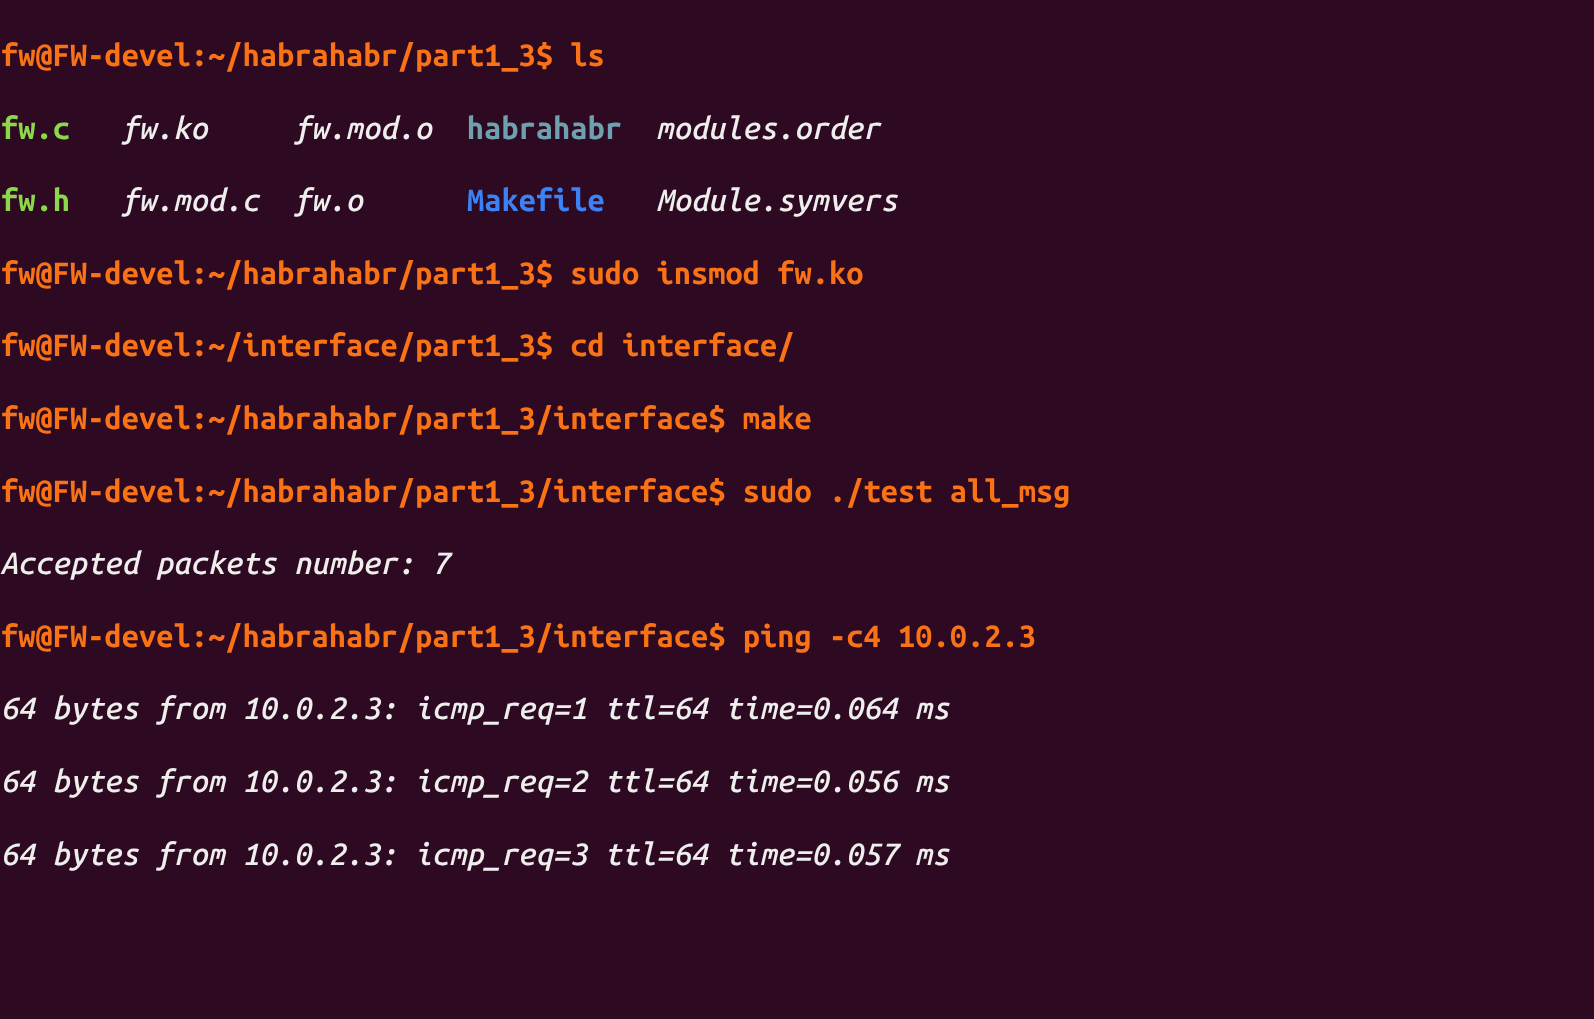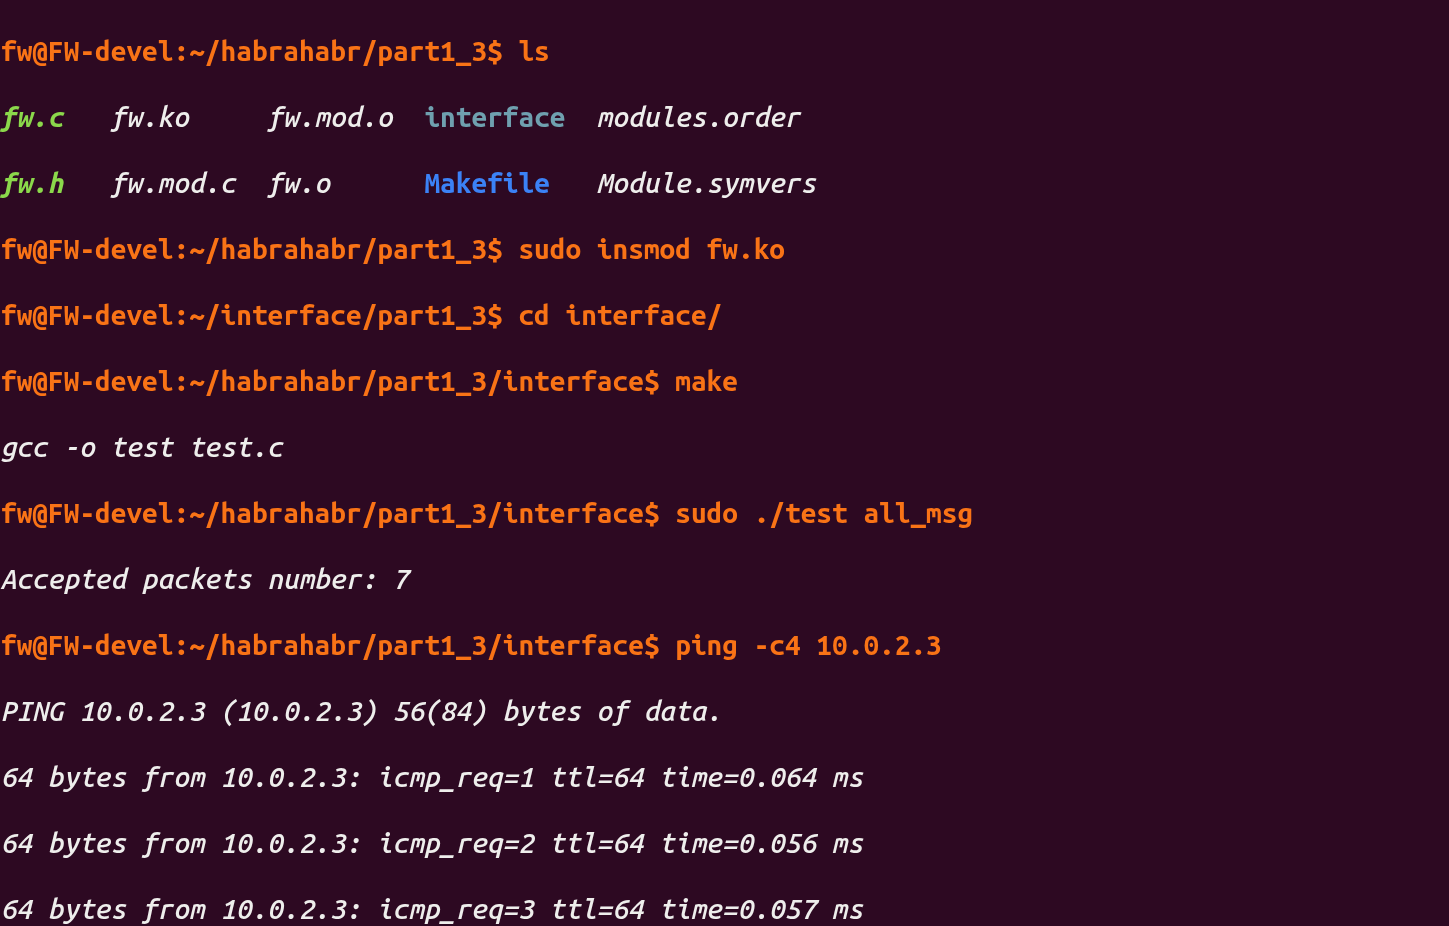--- a/index.html
+++ b/index.html
@@ -14,40 +14,38 @@
     color: #eeeeec;
     font-weight: 500;
     overflow: hidden;
   }
   .terminal {
     padding: 1px 1px;
     white-space: pre;
   }
   .prompt-main { color: #f97316; font-weight: 600; }
   .cmd { color: #eeeeec; font-style: italic; }
-  .exec-green { color: #8bd84b; font-weight: 600; font-style: italic; }
+  .exec-green { color: #8bd84b; font-weight: 600; }
   .dir-blue   { color: #6fa0af; font-weight: 600; }
   .file-green { color: #3b82f6; font-weight: 600; }
   .line { display: block; }
 </style>
 </head>
 <body>
 
 <div class="terminal">
 <span class="line prompt-main">fw@FW-devel:~/habrahabr/part1_3$ ls</span>
-<span class="line"><span class="exec-green">fw.c</span><span>   </span><span class="cmd">fw.ko</span><span>     </span><span class="cmd">fw.mod.o</span><span>  </span><span class="dir-blue">interface</span><span>  </span><span class="cmd">modules.order</span></span>
+<span class="line"><span class="exec-green">fw.c</span><span>   </span><span class="cmd">fw.ko</span><span>     </span><span class="cmd">fw.mod.o</span><span>  </span><span class="dir-blue">habrahabr</span><span>  </span><span class="cmd">modules.order</span></span>
 <span class="line"><span class="exec-green">fw.h</span><span>   </span><span class="cmd">fw.mod.c</span><span>  </span><span class="cmd">fw.o</span><span>      </span><span class="file-green">Makefile</span><span>   </span><span class="cmd">Module.symvers</span></span>
 <span class="line prompt-main">fw@FW-devel:~/habrahabr/part1_3$ sudo insmod fw.ko</span>
 <span class="line prompt-main">fw@FW-devel:~/interface/part1_3$ cd interface/</span>
 <span class="line prompt-main">fw@FW-devel:~/habrahabr/part1_3/interface$ make</span>
-<span class="line cmd">gcc -o test test.c</span>
 <span class="line prompt-main">fw@FW-devel:~/habrahabr/part1_3/interface$ sudo ./test all_msg</span>
 <span class="line cmd">Accepted packets number: 7</span>
 <span class="line prompt-main">fw@FW-devel:~/habrahabr/part1_3/interface$ ping -c4 10.0.2.3</span>
-<span class="line cmd">PING 10.0.2.3 (10.0.2.3) 56(84) bytes of data.</span>
 <span class="line cmd">64 bytes from 10.0.2.3: icmp_req=1 ttl=64 time=0.064 ms</span>
 <span class="line cmd">64 bytes from 10.0.2.3: icmp_req=2 ttl=64 time=0.056 ms</span>
 <span class="line cmd">64 bytes from 10.0.2.3: icmp_req=3 ttl=64 time=0.057 ms</span>
 
 <span class="line cmd"></span>
 
 
 
 
 

